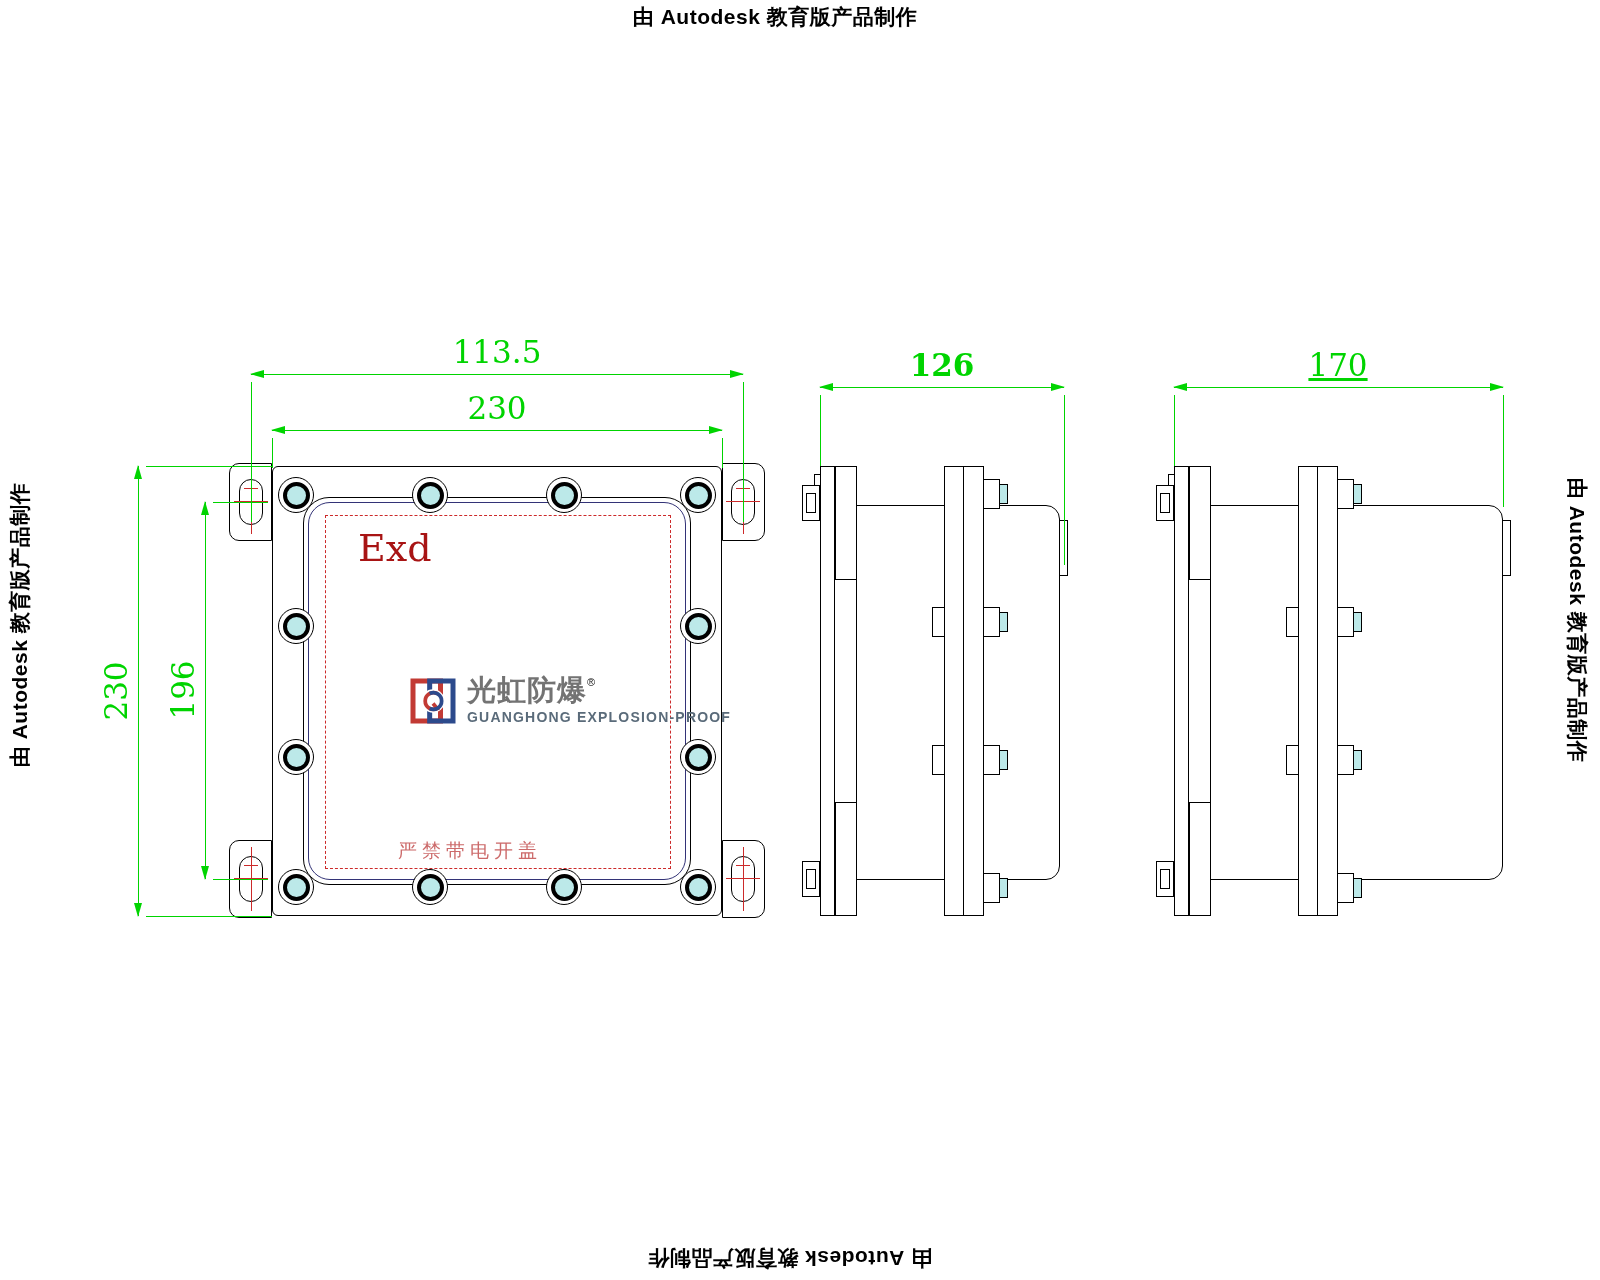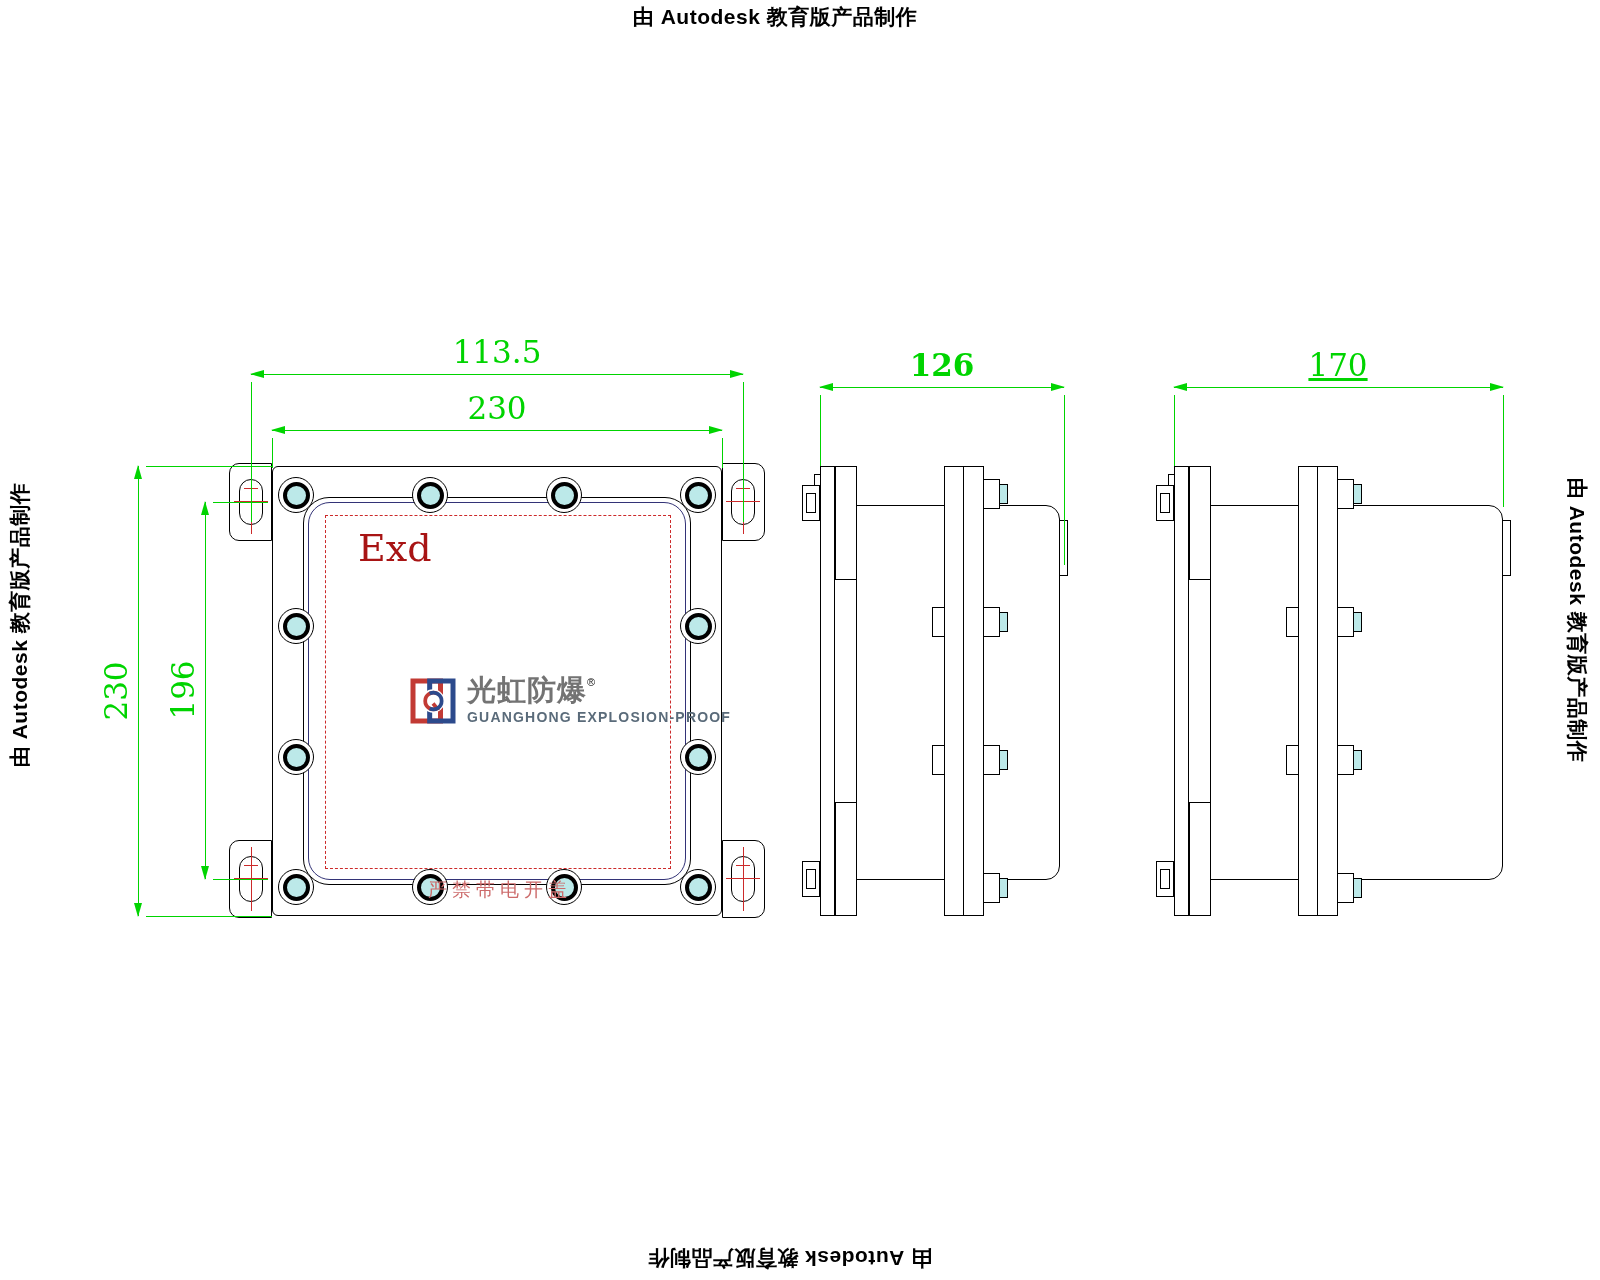--- a/index.html
+++ b/index.html
@@ -128,21 +128,21 @@
         <circle cx="30" cy="30" r="14" fill="#ffffff"></circle>
         <path d="M35 21 A10 10 0 1 0 35 39 L30 33" fill="none" stroke="var(--logo-red)" stroke-width="4.5"></path>
         <path d="M26 39 A10 10 0 1 0 26 21" fill="none" stroke="var(--logo-blue)" stroke-width="4.5"></path>
       </svg>
       <div>
         <span class="nm">光虹防爆</span><span class="reg">®</span>
         <div class="sub">GUANGHONG EXPLOSION-PROOF</div>
       </div>
     </div>
 
-    <div class="warn" style="left:500px;top:838px;margin-top:39px;">严禁带电开盖</div>
+    <div class="warn" style="left:470px;top:838px;">严禁带电开盖</div>
   </div>
 
   <div>
     <div class="lnt" style="left:814px;top:474px;width:7px;height:20px;"></div>
     <div class="lnt" style="left:814px;top:866px;width:7px;height:20px;"></div>
     <div class="lnt" style="left:820px;top:466px;width:15px;height:450px;"></div>
     <div class="lnt" style="left:802px;top:485px;width:18px;height:36px;"></div>
     <div class="lnt" style="left:806px;top:493px;width:10px;height:20px;"></div>
     <div class="lnt" style="left:802px;top:861px;width:18px;height:36px;"></div>
     <div class="lnt" style="left:806px;top:869px;width:10px;height:20px;"></div>

